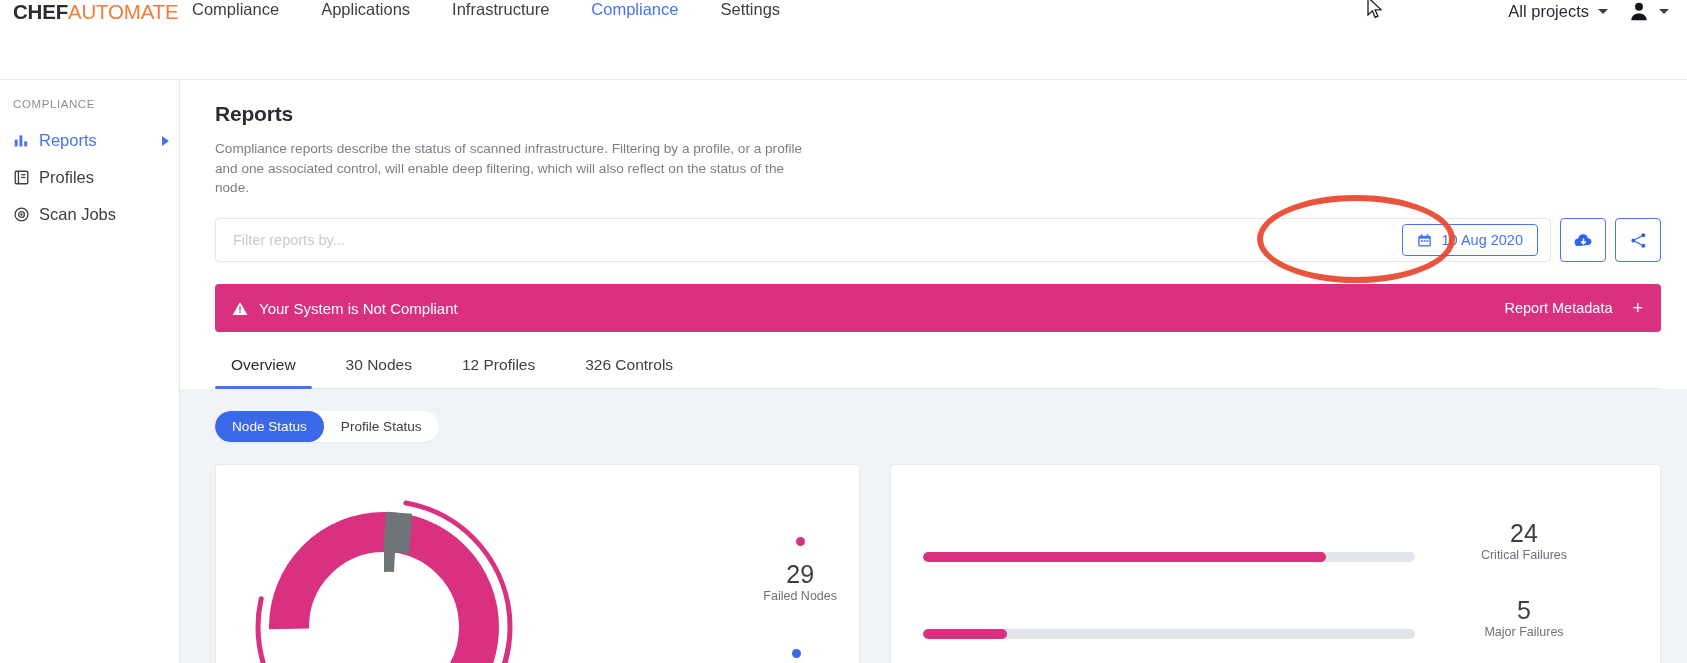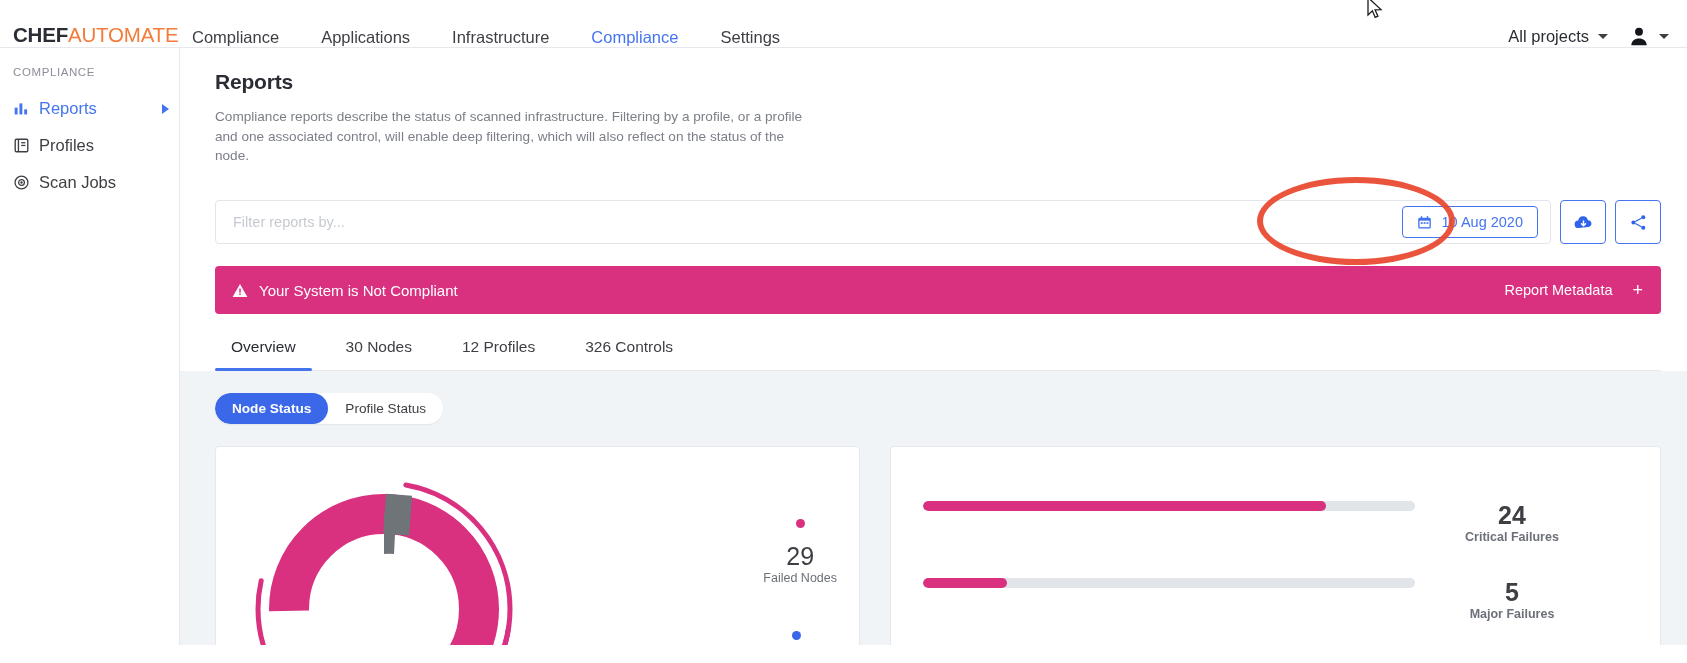--- a/index.html
+++ b/index.html
@@ -6,23 +6,23 @@
   html, body {
     width: 1687px; height: 663px;
     overflow: hidden;
     font-family: "Liberation Sans", sans-serif;
     background: #ffffff;
     color: #3e3f44;
   }
 
   
   .topnav {
-    height: 48px;
+    height: 80px;
     display: flex;
-    align-items: flex-end;
+    align-items: flex-start;
     background: #fff;
     border-bottom: 1px solid #e6e8ec;
     position: relative;
     z-index: 5;
   }
   .logo {
     width: 180px;
     padding-left: 13px;
     font-size: 20.5px;
     font-weight: 700;
@@ -109,21 +109,21 @@
   .page-desc {
     margin-top: 13px;
     font-size: 13.6px;
     line-height: 1.45;
     color: #7b7f88;
     max-width: 600px;
   }
 
   
   .filter-row {
-    margin-top: 34px;
+    margin-top: 20px;
     display: flex;
     align-items: flex-end;
     gap: 9px;
     position: relative;
   }
   .filter-box {
     flex: 1;
     height: 44px;
     border: 1px solid #e3e5ea;
     border-radius: 4px;
@@ -226,21 +226,21 @@
     box-shadow: 0 1px 2px rgba(0,0,0,.06);
   }
   .pill {
     padding: 8px 17px;
     font-size: 13.6px;
     color: #3e3f44;
     cursor: pointer;
     border-radius: 18px;
     white-space: nowrap;
   }
-  .pill.active { background: #3b68e8; color: #fff; font-weight: bold; }
+  .pill.active { background: #3b68e8; color: #fff; }
 
   .cards { display: flex; gap: 30px; margin-top: 22px; }
   .card {
     background: #fff;
     border: 1px solid #e6e8ec;
     border-radius: 4px;
     height: 250px;
     overflow: hidden;
     position: relative;
   }
@@ -257,21 +257,21 @@
     align-items: flex-end;
   }
   .legend-row { display: flex; align-items: center; gap: 14px; flex-direction: column; }
   .legend-dot { width: 9px; height: 9px; border-radius: 50%; flex: 0 0 9px; margin-top: 24px; }
   .legend-txt { text-align: center; }
   .legend-num { font-size: 25px; color: #3e3f44; line-height: 1.15; }
   .legend-lbl { font-size: 12.5px; color: #6c7079; }
 
   
   .bars-area { flex: 1; padding: 54px 0 0 32px; }
-  .bar-row { display: flex; align-items: flex-start; gap: 4px; margin-bottom: 34px; font-weight: bold; }
+  .bar-row { display: flex; align-items: flex-end; gap: 16px; margin-bottom: 34px; }
   .bar-track {
     flex: 1;
     height: 10px;
     background: #e1e4e8;
     border-radius: 5px;
     overflow: hidden;
     max-width: 492px;
   }
   .bar-fill { height: 100%; border-radius: 5px; }
   .bar-stat { width: 150px; text-align: center; flex: 0 0 150px; margin-left: 18px; }

